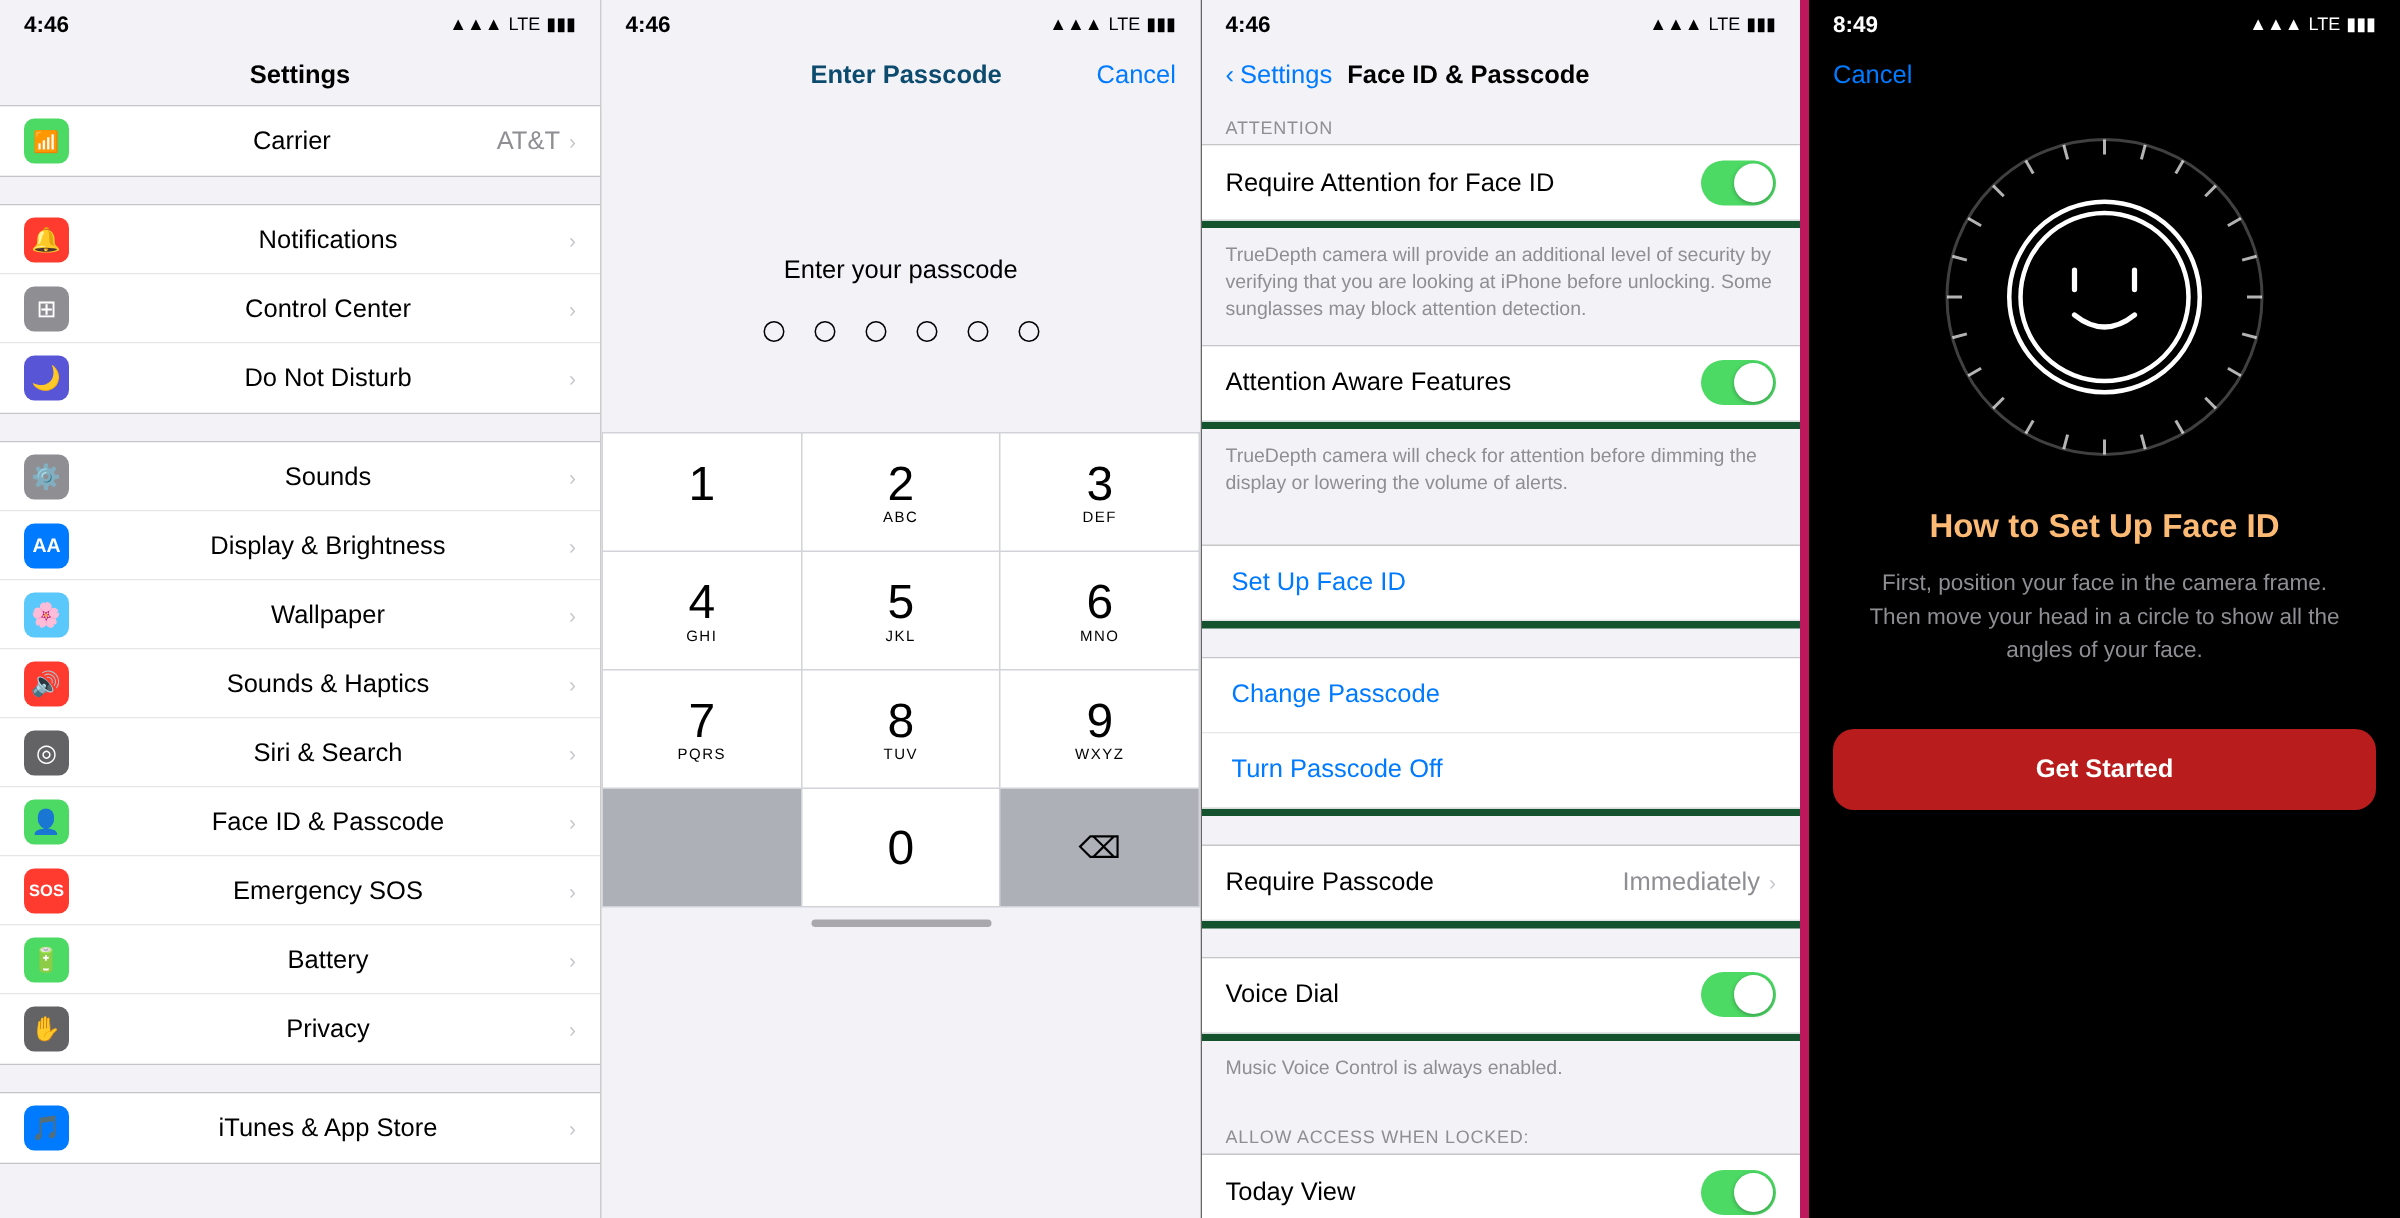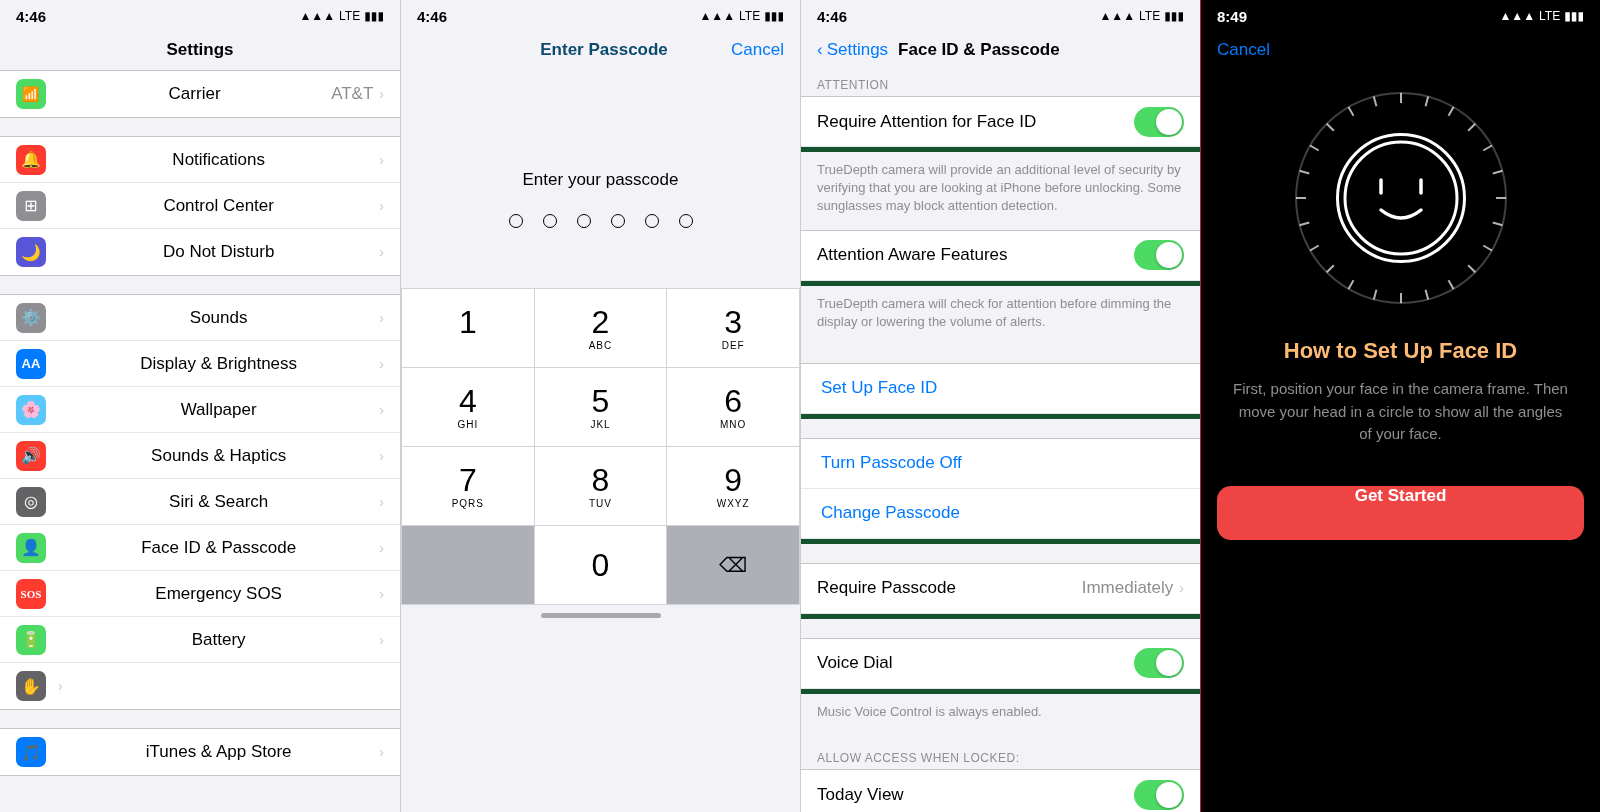--- a/index.html
+++ b/index.html
@@ -287,21 +287,21 @@
     }
     .separator-block {
       height: 18px;
       background: #f2f2f7;
     }
 
     
     .setup-panel {
       width: 400px;
       background: #000;
-      border-left: 1px solid #be185d;
+      border-left: 6px solid #be185d;
       display: flex;
       flex-direction: column;
       align-items: center;
     }
     .setup-status-bar {
       width: 100%;
       display: flex;
       justify-content: space-between;
       align-items: center;
       padding: 6px 16px;
@@ -348,23 +348,24 @@
       color: #8e8e93;
       text-align: center;
       padding: 0 30px;
       line-height: 1.5;
       margin-bottom: 40px;
     }
     .get-started-btn {
       width: calc(100% - 32px);
       margin: 0 16px;
       height: 54px;
-      background: #ef4444;
+      background: #b91c1c;
       border-radius: 14px;
       display: flex;
+      align-items: center;
       justify-content: center;
       cursor: pointer;
     }
     .get-started-label {
       font-size: 17px;
       font-weight: 600;
       color: #fff;
     }
 
     .settings-panel .settings-group:first-of-type {
@@ -462,37 +463,38 @@
       <span class="chevron">›</span>
     </div>
     <div class="settings-row">
       <div class="settings-row-icon" style="background:#4cd964;">
         <span style="color:#fff;font-size:16px;">👤</span>
       </div>
       <span class="settings-row-label">Face ID &amp; Passcode</span>
       <span class="chevron">›</span>
     </div>
     <div class="settings-row">
-      <div class="settings-row-icon" style="background:#ff3b30;font-family:Liberation Serif, serif;">
+      <div class="settings-row-icon" style="background:#ff3b30;">
         <span style="color:#fff;font-size:11px;font-weight:700;">SOS</span>
       </div>
       <span class="settings-row-label">Emergency SOS</span>
       <span class="chevron">›</span>
     </div>
     <div class="settings-row">
       <div class="settings-row-icon" style="background:#4cd964;">
         <span style="color:#fff;font-size:16px;">🔋</span>
       </div>
       <span class="settings-row-label">Battery</span>
       <span class="chevron">›</span>
     </div>
     <div class="settings-row">
       <div class="settings-row-icon" style="background:#636366;">
         <span style="color:#fff;font-size:16px;">✋</span>
       </div>
+      <span class="settings-row-label">Privacy</span>
       <span class="chevron">›</span>
     </div>
   </div>
 
   <div class="settings-group">
     <div class="settings-row">
       <div class="settings-row-icon" style="background:#007aff;">
         <span style="color:#fff;font-size:16px;">🎵</span>
       </div>
       <span class="settings-row-label">iTunes &amp; App Store</span>
@@ -614,24 +616,24 @@
   <div class="separator-block"></div>
   <div class="faceid-card">
     <div class="faceid-link-row">
       <span class="faceid-link">Set Up Face ID</span>
     </div>
   </div>
 
   <div class="separator-block"></div>
   <div class="faceid-card">
     <div class="faceid-link-row">
+      <span class="faceid-link">Change Passcode</span>
+    </div>
+    <div class="faceid-link-row">
       <span class="faceid-link">Turn Passcode Off</span>
-    </div>
-    <div class="faceid-link-row">
-      <span class="faceid-link">Change Passcode</span>
     </div>
   </div>
 
   <div class="separator-block"></div>
   <div class="faceid-card">
     <div class="faceid-row">
       <span class="faceid-row-label">Require Passcode</span>
       <span class="faceid-row-value">Immediately</span>
       <span class="chevron">›</span>
     </div>

